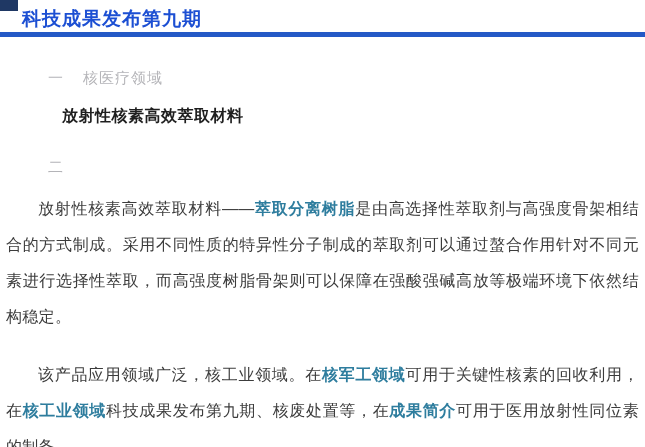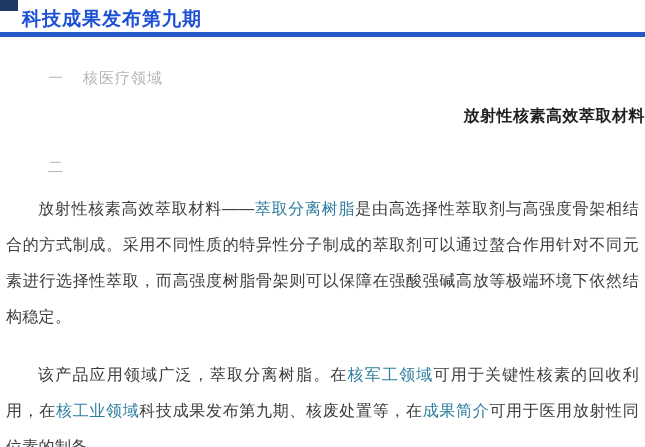--- a/index.html
+++ b/index.html
@@ -49,34 +49,33 @@
   }
   .section-heading .num{width:35px;}
   .section-heading-1{margin-top:32px;}
   .section-heading-2{margin-top:31px;}
   .achievement-name{
     margin-top:18px;
     padding-left:62px;
     font-size:16px;font-weight:bold;
     color:var(--name-ink);
     letter-spacing:0.5px;
-    text-align:right;
   }
   .body-paragraph{
     margin:14px 6px 0 6px;
     font-size:16px;line-height:36px;
     color:var(--body-ink);
     text-align:justify;
     text-indent:2em;
     letter-spacing:0.3px;
   }
   .body-paragraph + .body-paragraph{margin-top:22px;}
   .body-paragraph .accent{
     color:var(--accent-teal);
-    font-weight:normal;
+    font-weight:bold;
   }
 </style>
 </head>
 <body>
 
 <div class="corner-square"></div>
 
 <h1 class="doc-title">科技成果发布第九期</h1>
 
 <div class="title-bar"></div>
@@ -89,15 +88,15 @@
   </div>
 
   <div class="achievement-name">放射性核素高效萃取材料</div>
 
   <div class="section-heading section-heading-2">
     <span class="num">二</span>
   </div>
 
   <p class="body-paragraph"><span>放射性核素高效萃取材料——</span><span class="accent">萃取分离树脂</span><span>是由高选择性萃取剂与高强度骨架相结合的方式制成。采用不同性质的特异性分子制成的萃取剂可以通过螯合作用针对不同元素进行选择性萃取，而高强度树脂骨架则可以保障在强酸强碱高放等极端环境下依然结构稳定。</span></p>
 
-  <p class="body-paragraph"><span>该产品应用领域广泛，萃取分离树脂。在</span><span class="accent">核军工领域</span><span>可用于关键性核素的回收利用，在</span><span class="accent">核工业领域</span><span>科技成果发布第九期、核废处置等，在</span><span class="accent">成果简介</span><span>可用于医用放射性同位素的制备。</span></p>
+  <p class="body-paragraph"><span>该产品应用领域广泛，核工业领域。在</span><span class="accent">核军工领域</span><span>可用于关键性核素的回收利用，在</span><span class="accent">核工业领域</span><span>科技成果发布第九期、核废处置等，在</span><span class="accent">成果简介</span><span>可用于医用放射性同位素的制备。</span></p>
 
 </div>
 
 </body></html>

